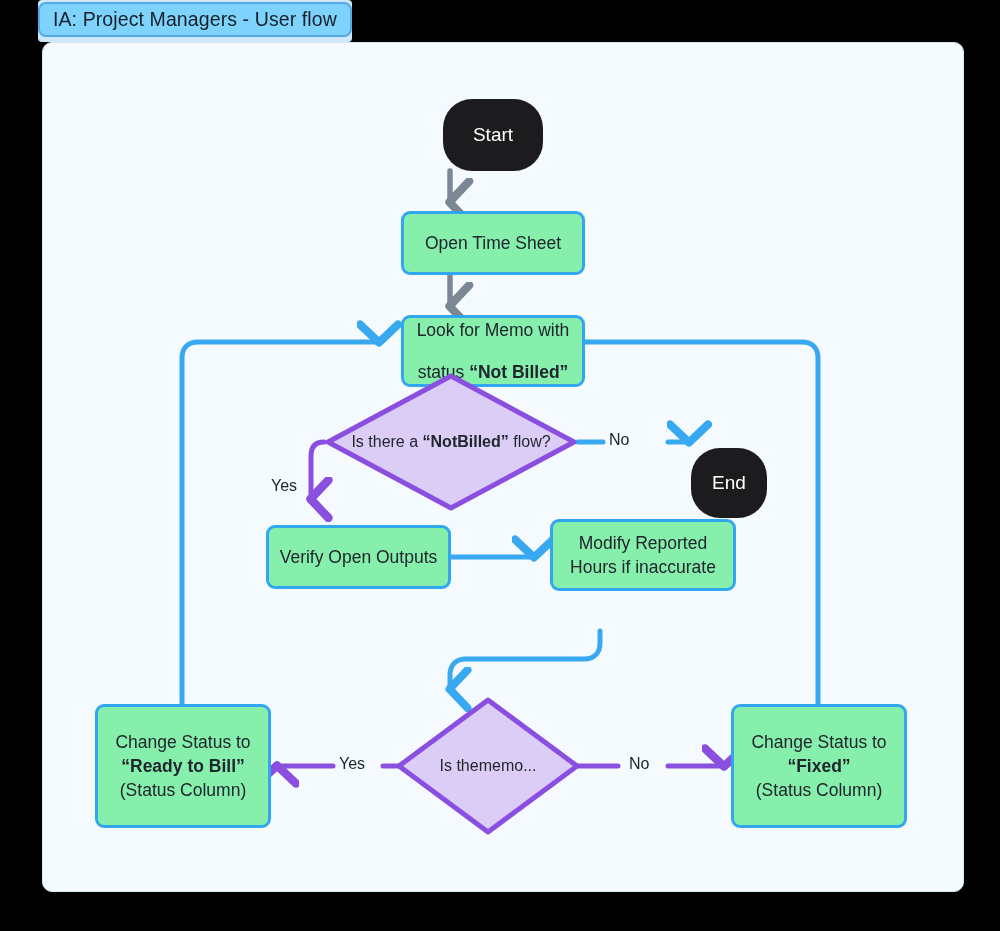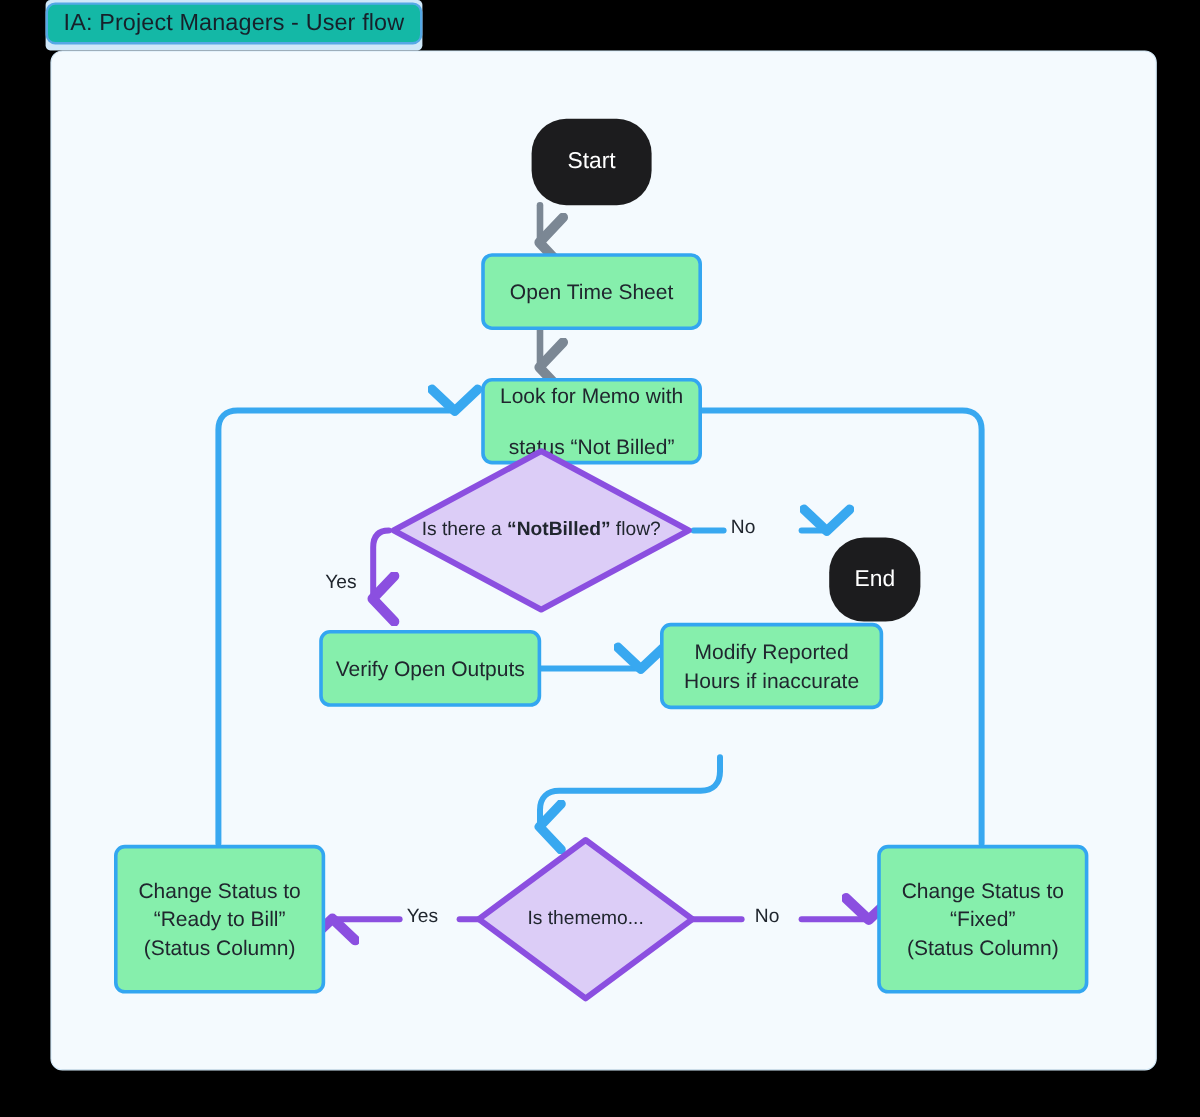--- a/index.html
+++ b/index.html
@@ -20,21 +20,21 @@
   }
 
   
   .title-tab {
     position: absolute;
     left: 38px;
     top: 2px;
     width: 314px;
     height: 35px;
     box-sizing: border-box;
-    background: #14b8a6;
+    background: #7dd3fc;
     border: 2px solid #54a8e6;
     border-radius: 8px;
     display: flex;
     align-items: center;
     padding-left: 13px;
     font-size: 19.5px;
     color: #17202a;
     letter-spacing: .1px;
     z-index: 20;
   }
@@ -68,21 +68,21 @@
     position: absolute;
     box-sizing: border-box;
     display: flex;
     flex-direction: column;
     align-items: center;
     justify-content: center;
     text-align: center;
     color: #20262e;
   }
   .node .ln { display: block; line-height: 1.38; }
-  .node b { font-weight: normal; margin-top: 15px; }
+  .node b { font-weight: bold; margin-top: 15px; }
 
   .terminal {
     background: #1c1c1e;
     color: #ffffff;
     border-radius: 29px;
     font-size: 19px;
   }
 
   .process {
     background: #86efac;

